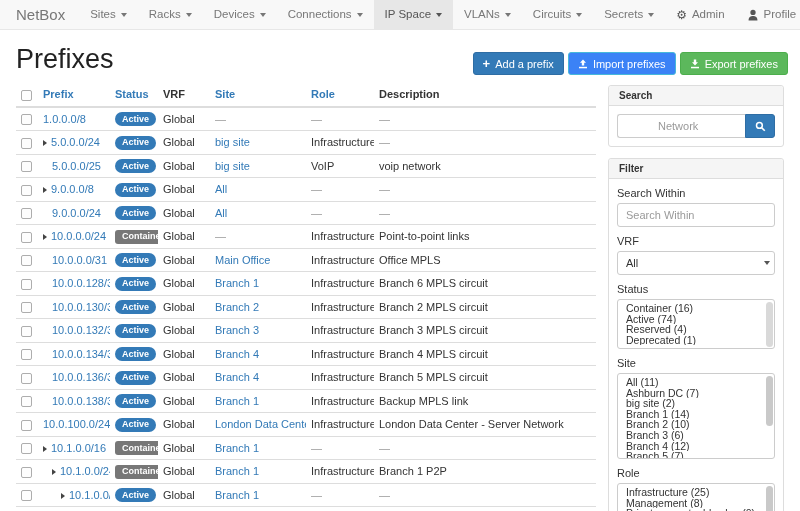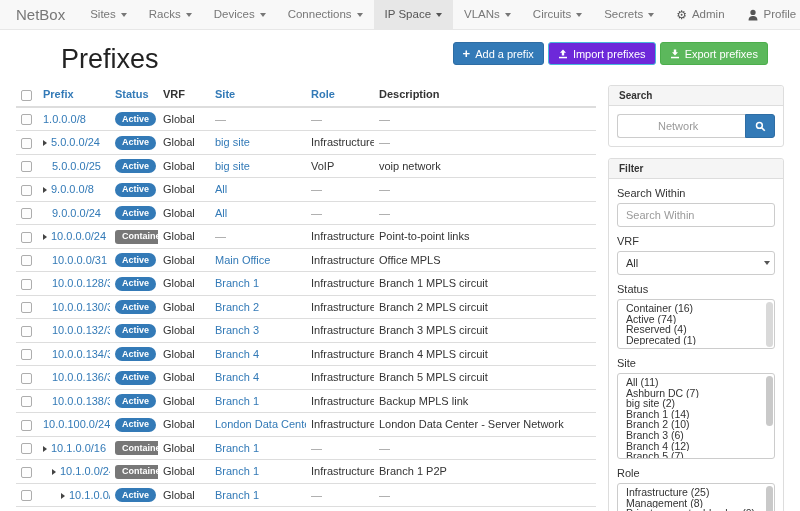--- a/index.html
+++ b/index.html
@@ -14,28 +14,28 @@
   .nav-right { margin-left:auto; }
   .nav-item { line-height:29px; font-size:11.5px; color:#777; padding:0 11px;
     display:flex; align-items:center; gap:5px; cursor:pointer; white-space:nowrap; }
   .nav-item.active { background:#e7e7e7; color:#555; }
   .caret { width:0; height:0; border-left:3.5px solid transparent;
     border-right:3.5px solid transparent; border-top:4px solid currentColor; display:inline-block; }
   .nav-ico { width:12px; height:12px; display:inline-block; }
   .gear { font-size:12px; line-height:12px; color:#555; }
 
   
-  .page-head { display:flex; justify-content:space-between; align-items:flex-start;
-    padding:8px 32px 0 16px;margin-left:45px; }
+  .page-head { display:flex; justify-content:space-between; align-items:center;
+    padding:8px 12px 0 16px; }
   h1 { font-size:27px; font-weight:400; color:#222; margin:6px 0 10px 0; }
   .toolbar { display:flex; gap:4px; margin-top:4px; }
   .btn { height:23px; display:inline-flex; align-items:center; gap:5px; padding:0 9px;
     border-radius:3px; color:#fff; font-size:11px; border:1px solid transparent; cursor:pointer; }
   .btn-primary { background:#337ab7; border-color:#2e6da4; }
-  .btn-info    { background:#6d28d9; border-color:#46b8da; }
+  .btn-info    { background:#3b82f6; border-color:#46b8da; }
   .btn-success { background:#5cb85c; border-color:#4cae4c; }
   .btn .plus { font-size:13px; font-weight:bold; line-height:1; }
 
   
   .main { display:flex; gap:12px; padding:0 16px; align-items:flex-start; }
   .table-wrap { flex:1; min-width:0; }
 
   
   table { width:100%; border-collapse:collapse; table-layout:fixed; }
   col.c-cb{width:22px} col.c-prefix{width:72px} col.c-status{width:48px}
@@ -258,21 +258,21 @@
             <td>Infrastructure</td>
             <td>Office MPLS</td>
           </tr>
           <tr>
             <td><span class="cb"></span></td>
             <td><span class="indent" style="width: 9px;"></span><a>10.0.0.128/31</a></td>
             <td><span class="badge b-active">Active</span></td>
             <td>Global</td>
             <td><a>Branch 1</a></td>
             <td>Infrastructure</td>
-            <td>Branch 1 MPLS circuit</td>
+            <td>Branch 6 MPLS circuit</td>
           </tr>
           <tr>
             <td><span class="cb"></span></td>
             <td><span class="indent" style="width: 9px;"></span><a>10.0.0.130/31</a></td>
             <td><span class="badge b-active">Active</span></td>
             <td>Global</td>
             <td><a>Branch 2</a></td>
             <td>Infrastructure</td>
             <td>Branch 2 MPLS circuit</td>
           </tr>

